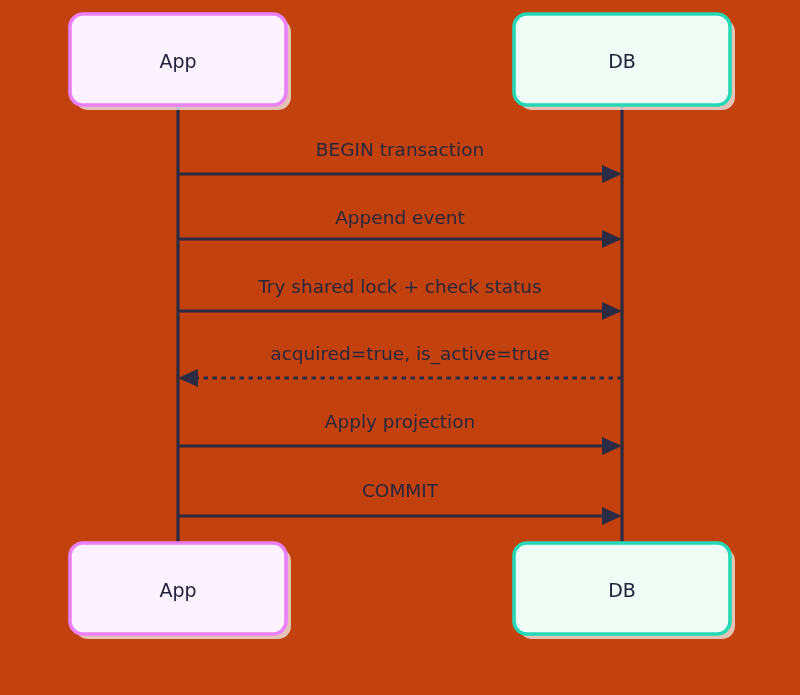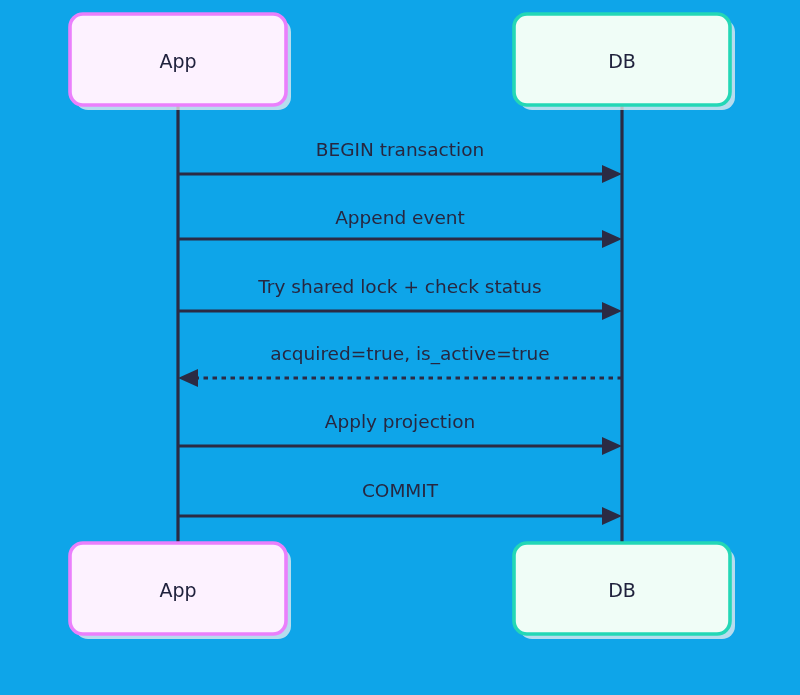--- a/index.html
+++ b/index.html
@@ -4,21 +4,21 @@
 <style>
   html, body {
     margin: 0;
     padding: 0;
     background: #ffffff;
   }
   #diagram {
     position: relative;
     width: 800px;
     height: 695px;
-    background: #0ea5e9;
+    background: #c2410c;
     font-family: "DejaVu Sans", sans-serif;
     overflow: hidden;
   }
   svg.canvas {
     position: absolute;
     top: 0;
     left: 0;
     width: 800px;
     height: 695px;
     display: block;

